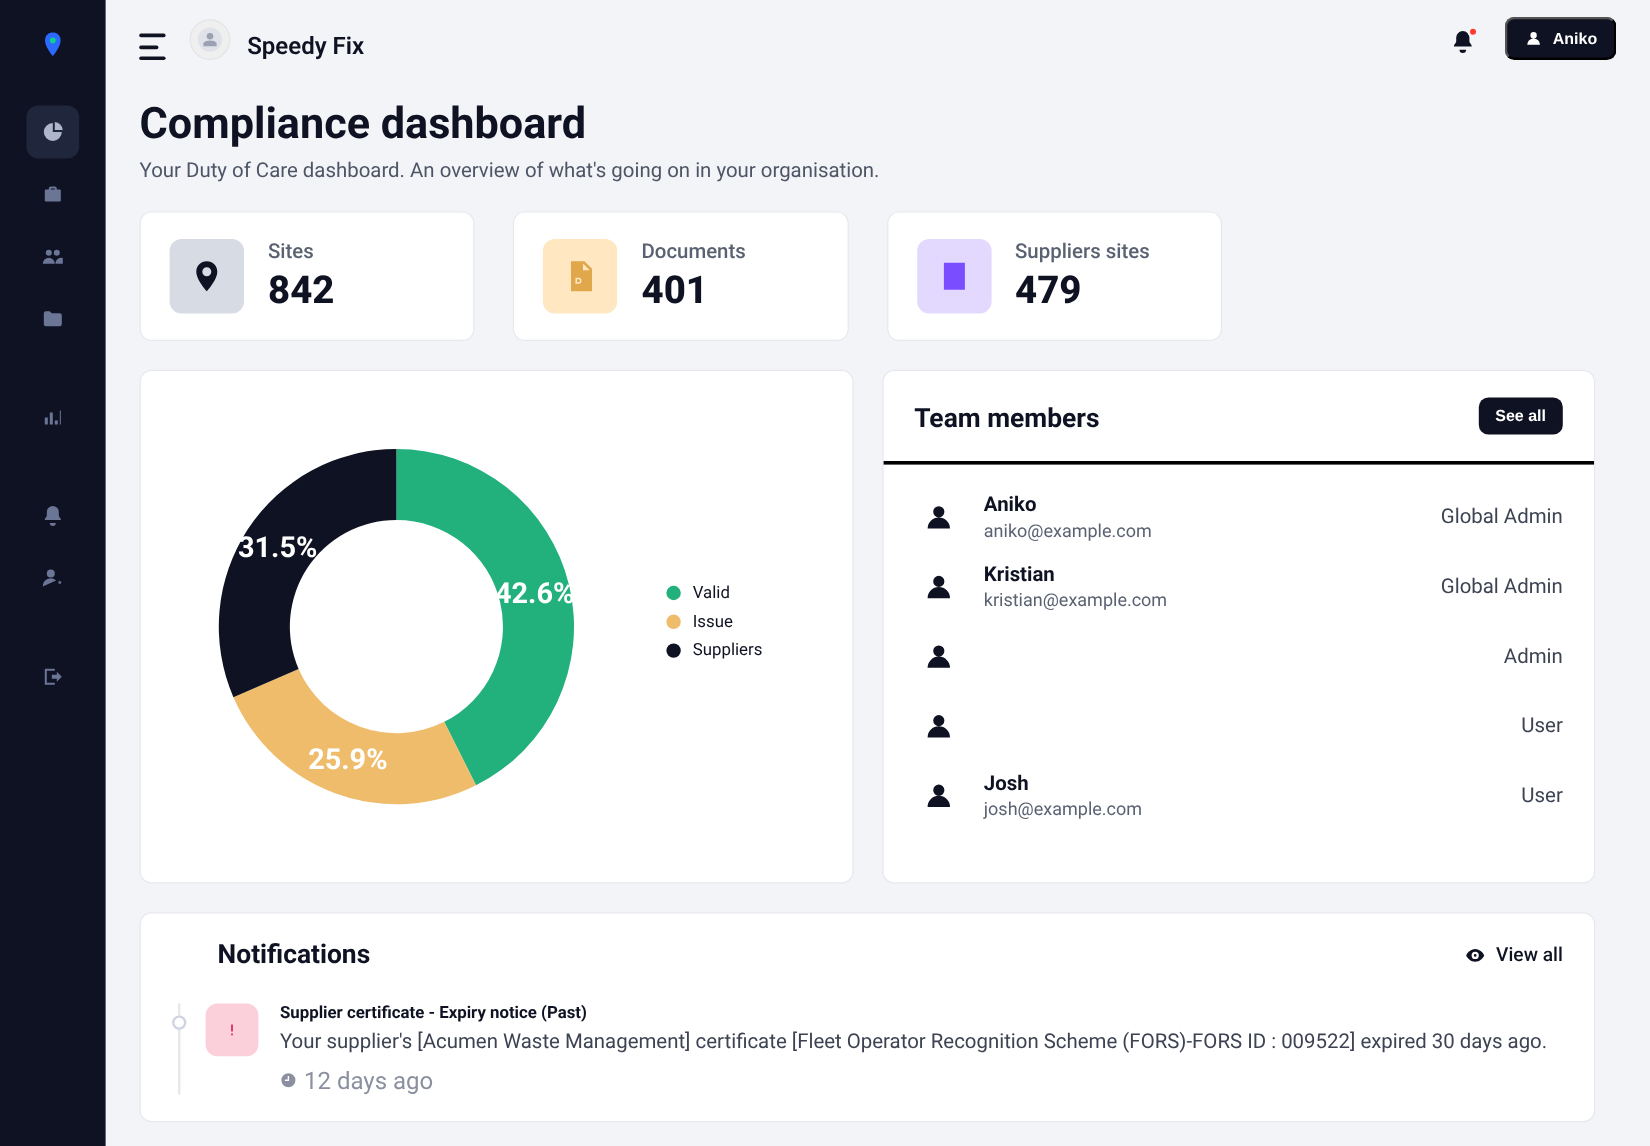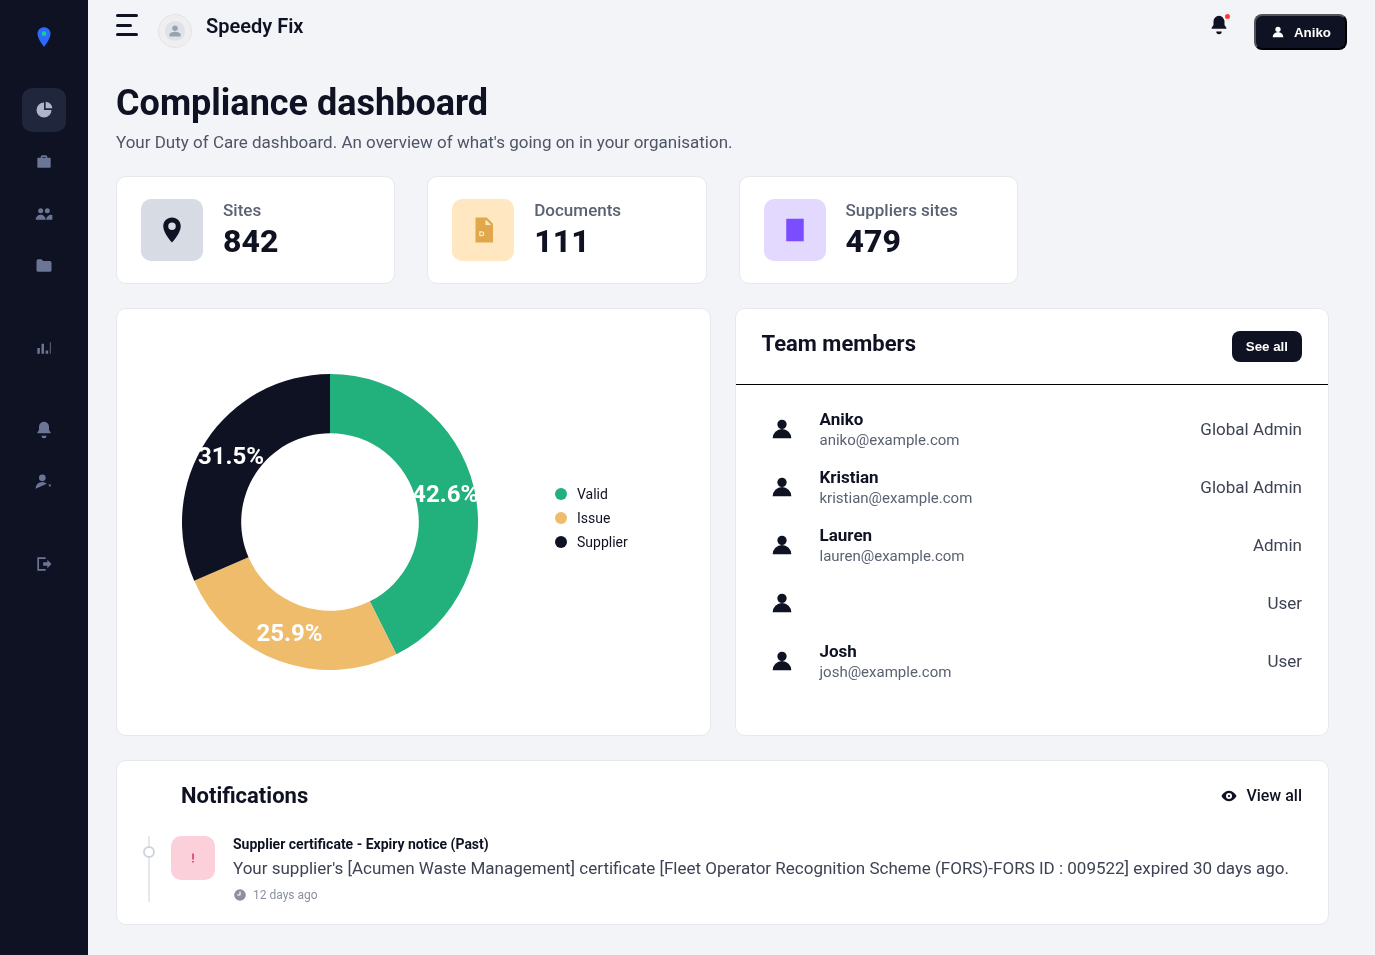--- a/index.html
+++ b/index.html
@@ -10,21 +10,21 @@
   .sidebar { width: 88px; background: #0f1222; display: flex; flex-direction: column; align-items: center; padding-top: 18px; gap: 6px; }
   .sidebar .brand { width: 40px; height: 40px; display:flex; align-items:center; justify-content:center; margin-bottom: 24px; }
   .side-item { width: 44px; height: 44px; border-radius: 10px; display:flex; align-items:center; justify-content:center; color: #6b7696; cursor: pointer; margin-bottom: 2px; }
   .side-item.active { background: #20263c; color: #aeb6cb; }
   .side-group-gap { height: 24px; }
 
   
   .main { flex: 1; display: flex; flex-direction: column; }
 
   
-  .topbar { display:flex; align-items:flex-start; padding: 14px 28px; gap: 14px; }
+  .topbar { display:flex; align-items:flex-end; padding: 14px 28px; gap: 14px; }
   .hamburger { width: 28px; height: 22px; display:flex; flex-direction:column; justify-content:space-between; cursor:pointer; }
   .hamburger span { display:block; background:#0f1222; height:3px; border-radius:2px; }
   .hamburger span:nth-child(1){ width: 22px; }
   .hamburger span:nth-child(2){ width: 16px; }
   .hamburger span:nth-child(3){ width: 22px; }
   .org-logo { width: 34px; height: 34px; border-radius: 50%; background: #efefef; display:flex; align-items:center; justify-content:center; font-size:10px; color:#777; border:1px solid #e4e4e4; overflow:hidden; }
   .org-name { font-weight: 600; font-size: 20px; }
   .topbar-spacer { flex: 1; }
   .bell-wrap { position: relative; cursor: pointer; color:#0f1222; margin-right: 10px; }
   .bell-dot { position:absolute; top:-2px; right:-2px; width:9px; height:9px; background:#ff3b30; border-radius:50%; border:2px solid #f3f4f7; }
@@ -46,21 +46,21 @@
   .stat-value { font-size: 32px; font-weight: 800; margin-top: 2px; }
 
   
   .middle-row { display:grid; grid-template-columns: 1fr 1fr; gap: 24px; margin-bottom: 24px; }
   .chart-card { padding: 28px; display:flex; align-items:center; }
   .chart-area { display:flex; align-items:center; width:100%; }
   .legend { margin-left: 40px; font-size: 14px; }
   .legend-item { display:flex; align-items:center; gap:10px; margin-bottom: 8px; }
   .legend-swatch { width:12px; height:12px; border-radius:50%; }
 
-  .team-card-header { display:flex; align-items:flex-start; justify-content:space-between; padding: 22px 26px; border-bottom:1px solid #000000; }
+  .team-card-header { display:flex; align-items:flex-end; justify-content:space-between; padding: 22px 26px; border-bottom:3px solid #000000; }
   .team-card-header h3 { font-size: 22px; font-weight: 700; }
   .btn-dark { background:#0f1222; color:#fff; border:none; border-radius:8px; padding:8px 14px; font-weight:600; cursor:pointer; }
   .team-list { padding: 24px 26px 30px 26px; display:flex; flex-direction:column; gap: 18px; }
   .team-row { display:flex; align-items:center; }
   .avatar { width:40px; height:40px; display:flex; align-items:center; justify-content:center; color:#0f1222; }
   .avatar svg { width: 28px; height: 28px; }
   .team-info { margin-left: 18px; }
   .team-name { font-weight: 700; font-size: 17px; }
   .team-email { color:#5a6272; font-size: 15px; margin-top: 2px; }
   .team-role { margin-left:auto; color:#3d4352; font-size: 17px; }
@@ -70,21 +70,21 @@
   .notif-head { display:flex; align-items:center; justify-content:space-between; margin-bottom: 28px; }
   .notif-head h3 { font-size: 22px; font-weight: 700; margin-left: 38px; }
   .view-all { display:flex; align-items:center; gap:8px; color:#0f1222; font-weight:500; cursor:pointer; }
   .timeline { position: relative; padding-left: 28px; }
   .timeline:before { content:""; position:absolute; left: 5px; top: 0; bottom: 0; width: 2px; background:#e6e8ee; }
   .timeline-dot { position:absolute; left:0; top:10px; width:12px; height:12px; border-radius:50%; background:#fff; border:2px solid #cfd4df; }
   .notif-item { position:relative; display:flex; gap: 18px; }
   .notif-icon { width:44px; height:44px; border-radius:10px; background:#fbd0db; color:#e0276a; display:flex; align-items:center; justify-content:center; flex-shrink:0; }
   .notif-title { font-weight:700; font-size:14px; }
   .notif-body  { font-size: 17px; color:#3d4352; margin-top:6px; }
-  .notif-time  { color:#8a90a0; font-size:12px; margin-top:10px; display:flex; align-items:center; gap:6px; }
+  .notif-time  { color:#8a90a0; font-size:20px; margin-top:10px; display:flex; align-items:center; gap:6px; }
 
   .donut-label { font-size: 13px; font-weight: 700; fill: #fff; }
 </style>
 </head>
 <body>
 
 <div class="app">
 
   <div class="sidebar">
     <div class="brand">
@@ -188,21 +188,21 @@
             </div>
           </div>
           <div class="card stat-card">
             <div class="stat-icon" style="background:#ffe7c2;color:#e0a84a">
               <svg viewBox="0 0 24 24">
                 <path fill="currentColor" d="M6 2h9l5 5v15H6V2zm8 1.5V8h4.5L14 3.5zM9 17h2a2 2 0 0 0 0-4H9v4zm1-3h1a1 1 0 0 1 0 2h-1v-2z"></path>
               </svg>
             </div>
             <div>
               <div class="stat-label">Documents</div>
-              <div class="stat-value">111</div>
+              <div class="stat-value">401</div>
             </div>
           </div>
           <div class="card stat-card">
             <div class="stat-icon" style="background:#e3d9ff;color:#7a4dff">
               <svg viewBox="0 0 24 24">
                 <path fill="currentColor" d="M5 21V3h14v18H5zm3-15h2v2H8V6zm0 4h2v2H8v-2zm0 4h2v2H8v-2zm6-8h2v2h-2V6zm0 4h2v2h-2v-2zm0 4h2v2h-2v-2z"></path>
               </svg>
             </div>
             <div>
               <div class="stat-label">Suppliers sites</div>
@@ -227,21 +227,21 @@
                 <div class="legend-item">
                   <span class="legend-swatch" style="background:#22b07d"></span>
                   <span>Valid</span>
                 </div>
                 <div class="legend-item">
                   <span class="legend-swatch" style="background:#eebc6b"></span>
                   <span>Issue</span>
                 </div>
                 <div class="legend-item">
                   <span class="legend-swatch" style="background:#0f1222"></span>
-                  <span>Supplier</span>
+                  <span>Suppliers</span>
                 </div>
               </div>
           </div>
         </div>
 
         <div class="card">
           <div class="team-card-header">
             <h3>Team members</h3>
             <button class="btn-dark">See all</button>
           </div>
@@ -268,24 +268,20 @@
                   <div class="team-name">Kristian</div>
                   <div class="team-email">kristian@example.com</div>
                 </div>
                 <div class="team-role">Global Admin</div>
               </div>
               <div class="team-row">
                 <div class="avatar">
                   <svg viewBox="0 0 24 24" fill="currentColor">
                     <path d="M12 12a4 4 0 1 0 0-8 4 4 0 0 0 0 8zm-8 8a8 8 0 0 1 16 0H4z"></path>
                   </svg>
-                </div>
-                <div class="team-info">
-                  <div class="team-name">Lauren</div>
-                  <div class="team-email">lauren@example.com</div>
                 </div>
                 <div class="team-role">Admin</div>
               </div>
               <div class="team-row">
                 <div class="avatar">
                   <svg viewBox="0 0 24 24" fill="currentColor">
                     <path d="M12 12a4 4 0 1 0 0-8 4 4 0 0 0 0 8zm-8 8a8 8 0 0 1 16 0H4z"></path>
                   </svg>
                 </div>
                 <div class="team-role">User</div>

